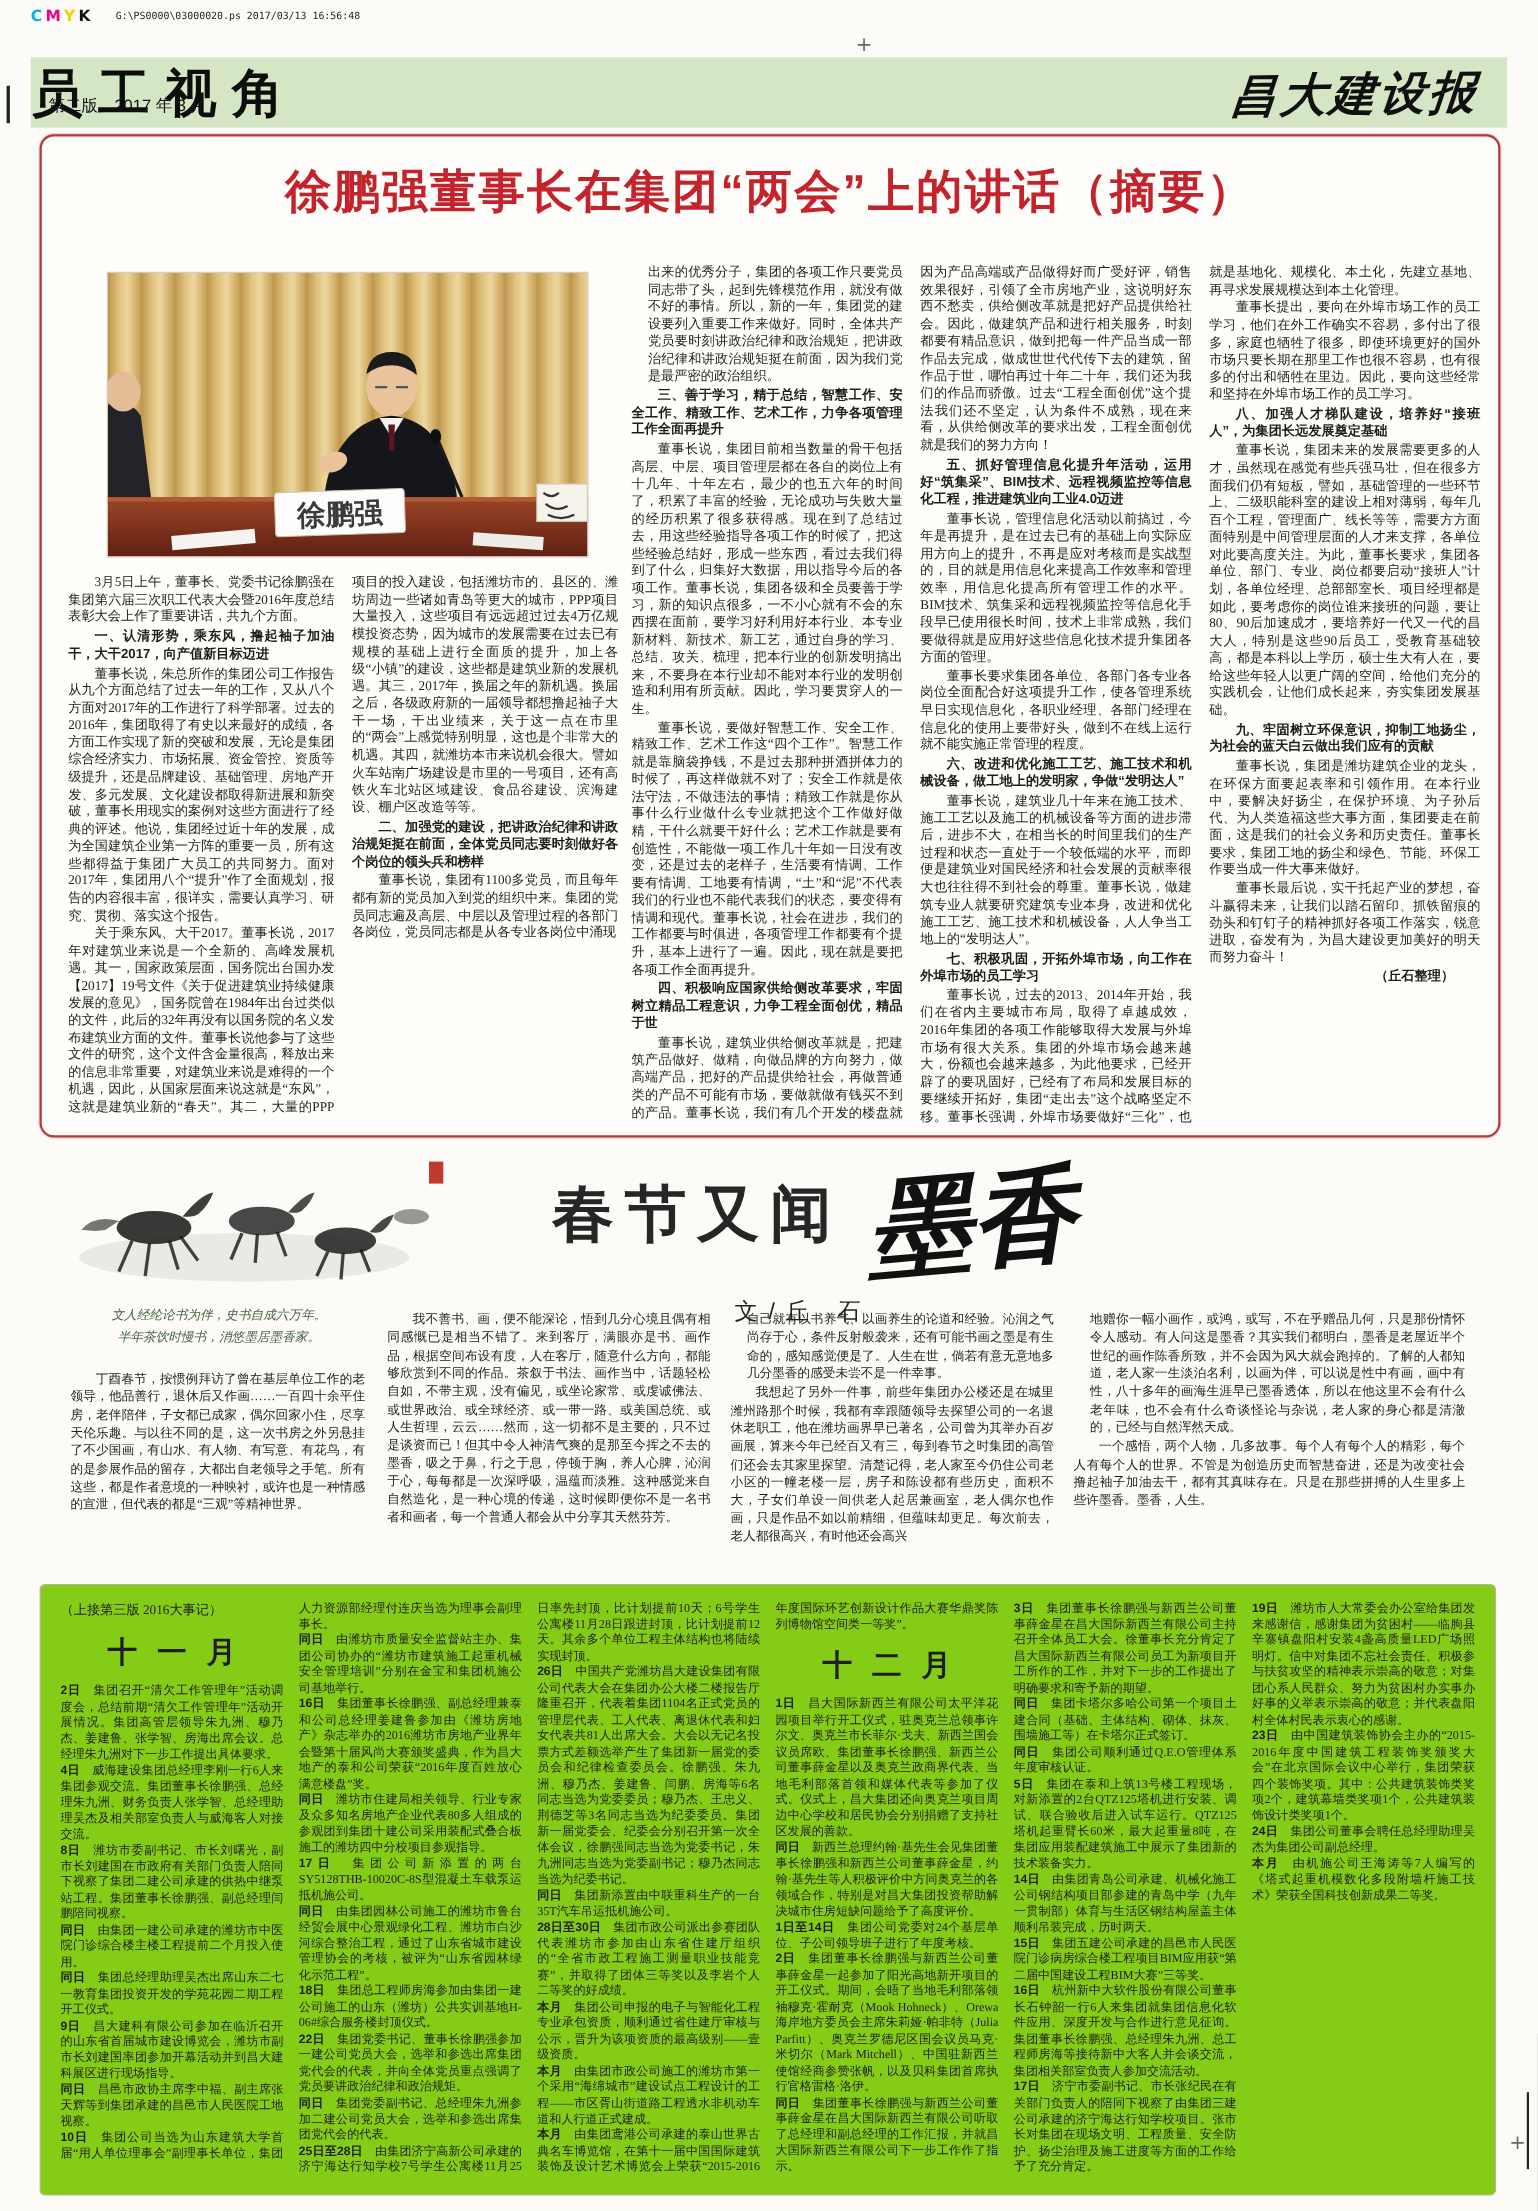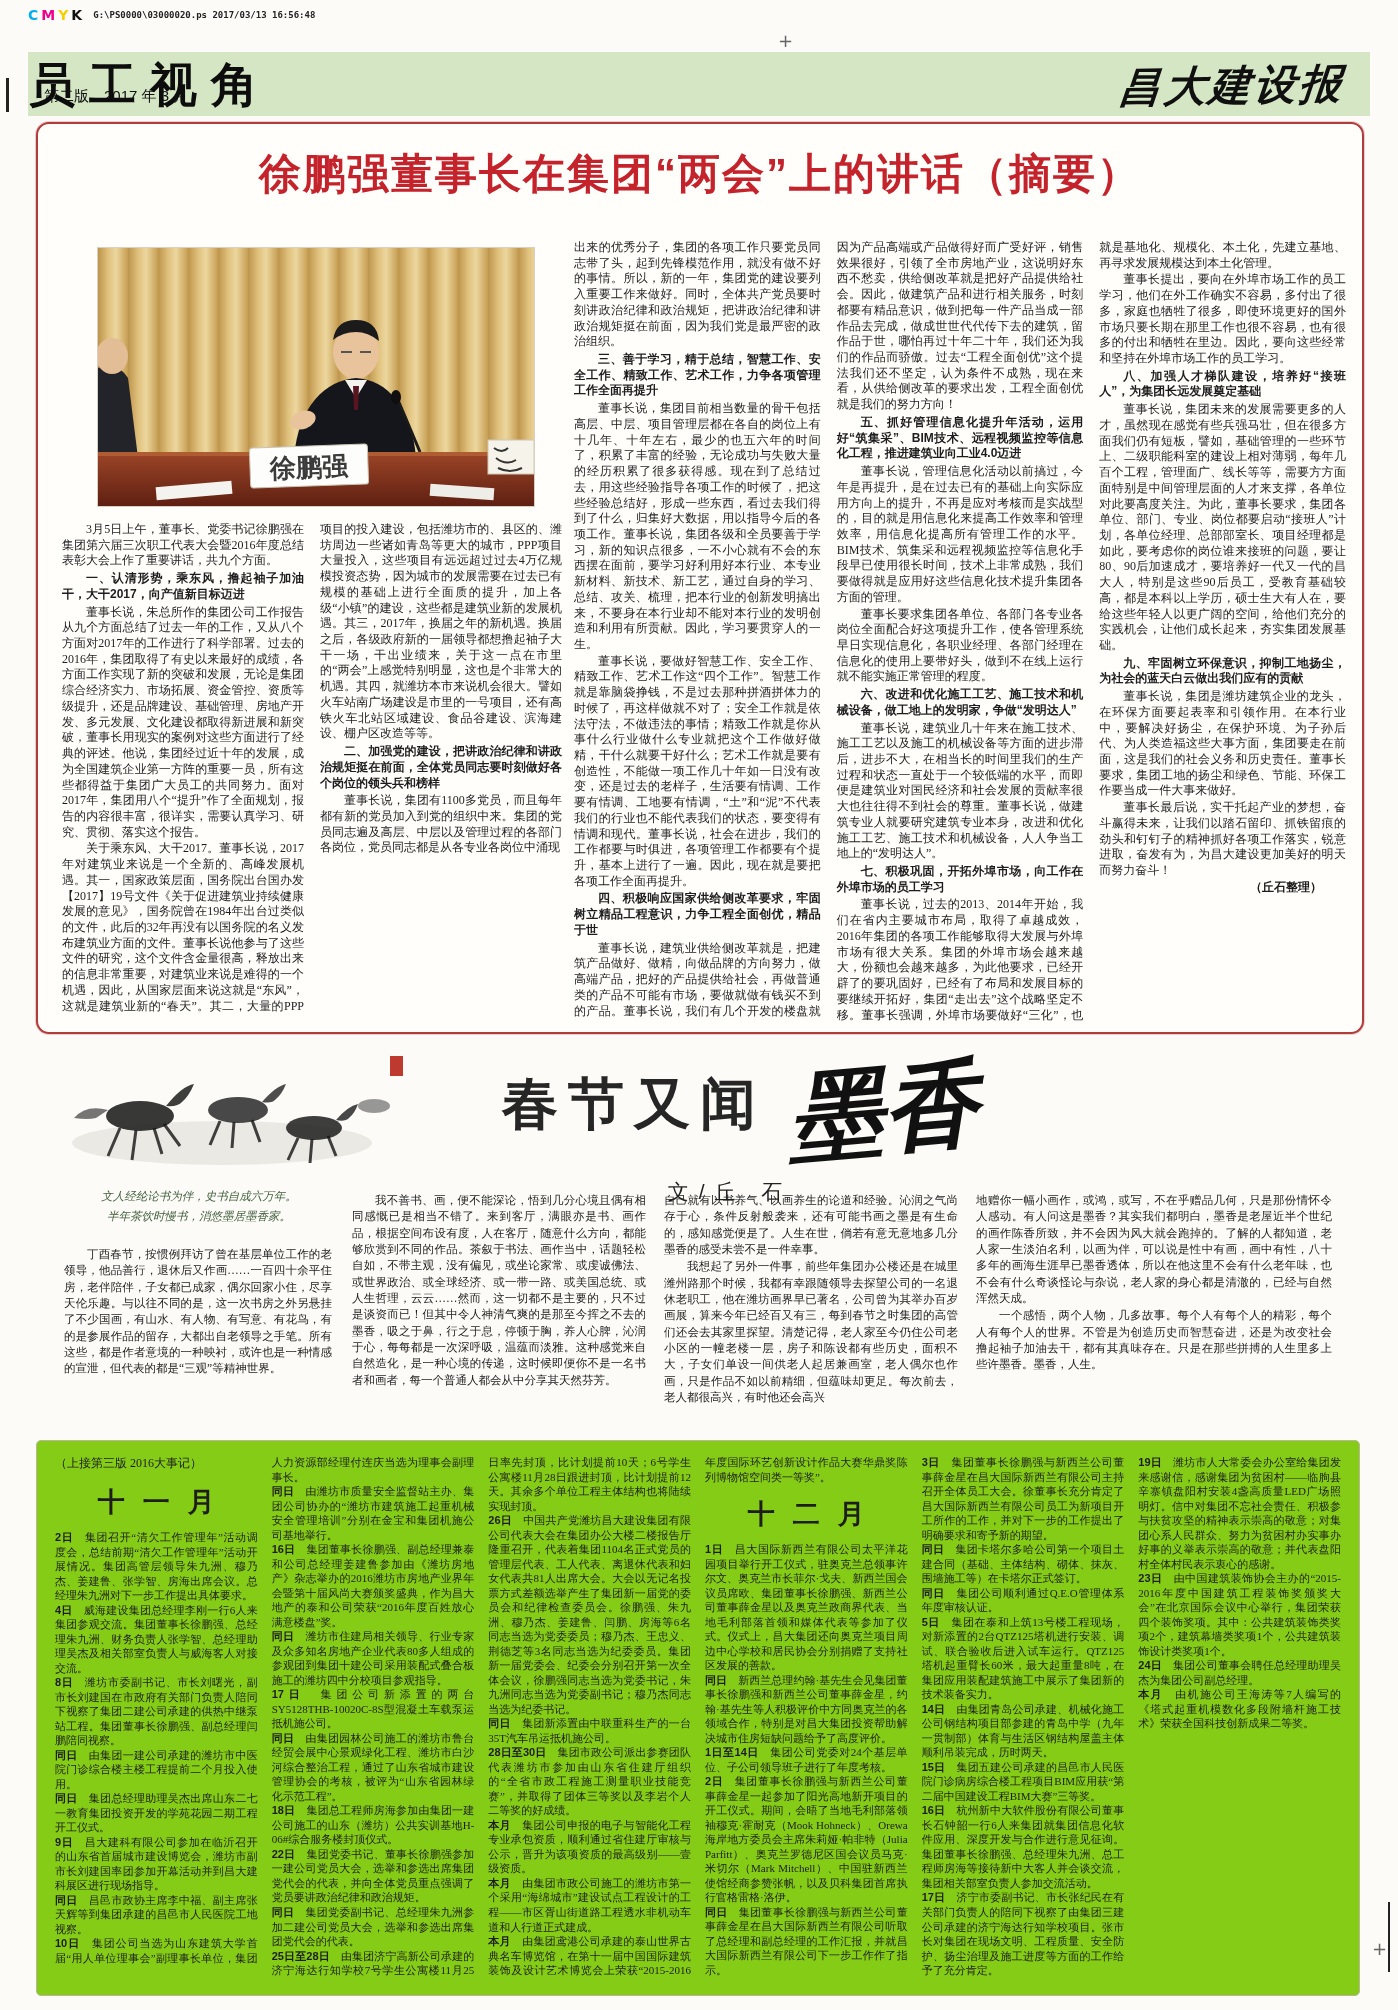--- a/index.html
+++ b/index.html
@@ -2,21 +2,21 @@
 <html><head>
 <meta charset="utf-8">
 <style>
   html,body{margin:0;padding:0;background:#c9c9c9;}
   #page{position:relative;width:1398px;height:2010px;margin:0 auto;background:#fcfbf7;overflow:hidden;
         font-family:"Liberation Serif","DejaVu Serif",serif;color:#1d1d1d;}
   
   .print-bar{position:absolute;left:28px;top:8px;display:flex;align-items:center;gap:3px;}
   .print-bar .cmyk-letter{font-family:"DejaVu Sans",sans-serif;font-weight:800;font-size:14px;line-height:1;}
   .c-c{color:#00aeef}.c-m{color:#ec008c}.c-y{color:#f5d000}.c-k{color:#111}
-  .file-info{margin-left:8px;font-family:"DejaVu Sans Mono",monospace;font-size:9px;color:#222;letter-spacing:0;font-weight:bold;}
+  .file-info{margin-left:20px;font-family:"DejaVu Sans Mono",monospace;font-size:9px;color:#222;letter-spacing:0;}
   .reg{position:absolute;color:#666;font-size:18px;font-family:"DejaVu Sans",sans-serif;}
   .edge-mark{position:absolute;background:#222;}
   
   .masthead{position:absolute;left:28px;top:52px;width:1342px;height:64px;background:#d5e6c5;}
   .edition{position:absolute;left:16px;bottom:10px;font-size:15px;font-family:"Liberation Sans",sans-serif;color:#111;}
   .section-title{position:absolute;left:0;right:0;top:2px;text-align:left;font-size:47px;font-weight:900;
         letter-spacing:14px;font-family:Liberation Serif, serif;color:#0d0d0d;}
   .paper-name{position:absolute;right:26px;top:6px;font-size:42px;font-weight:800;font-style:italic;
         font-family:"DejaVu Serif",serif;transform:skewX(-6deg) rotate(-1deg);letter-spacing:3px;color:#101010;}
   
@@ -24,21 +24,21 @@
         border:2px solid #b23b3b;border-radius:13px;box-shadow:0 0 0 1px #e9cfcf;}
   .lead-headline{position:absolute;left:0;right:0;top:22px;text-align:center;font-size:42px;font-weight:900;
         color:#c5232b;font-family:"Liberation Sans",sans-serif;letter-spacing:2px;}
   .photo{position:absolute;left:60px;top:124px;width:436px;height:258px;box-shadow:0 0 0 1px #d8d0c2;}
   .art-left{position:absolute;left:24px;top:398px;width:500px;height:504px;column-count:2;column-gap:16px;
         column-fill:auto;overflow:hidden;}
   .art-right{position:absolute;left:536px;top:116px;width:772px;height:794px;column-count:3;column-gap:16px;
         column-fill:auto;overflow:hidden;}
   .blk{margin:0 0 1px;text-align:justify;font-size:12px;line-height:1.31;}
   .blk-p,.blk-intro{text-indent:2em;}
-  .blk-cont{text-indent:0;}
+  .blk-cont{text-indent:0;margin-left:15px;}
   .blk-h{font-weight:700;font-family:"Liberation Sans",sans-serif;text-indent:2em;margin:2px 0;}
   .blk-byline{text-align:right;padding-right:2em;font-weight:600;}
   
   .painting{position:absolute;left:62px;top:1048px;width:348px;height:132px;}
   .essay-title{position:absolute;left:420px;top:1048px;width:640px;height:128px;text-align:center;white-space:nowrap;}
   .essay-title .t-small{display:inline-block;font-size:56px;font-weight:600;letter-spacing:10px;
         font-family:"DejaVu Serif",serif;vertical-align:20px;color:#262626;}
   .essay-title .t-big{display:inline-block;font-size:95px;font-weight:900;font-style:italic;margin-left:18px;
         transform:rotate(-5deg);font-family:"DejaVu Serif",serif;color:#111;}
   .essay-byline{position:absolute;left:520px;top:1178px;width:420px;text-align:center;font-size:21px;

